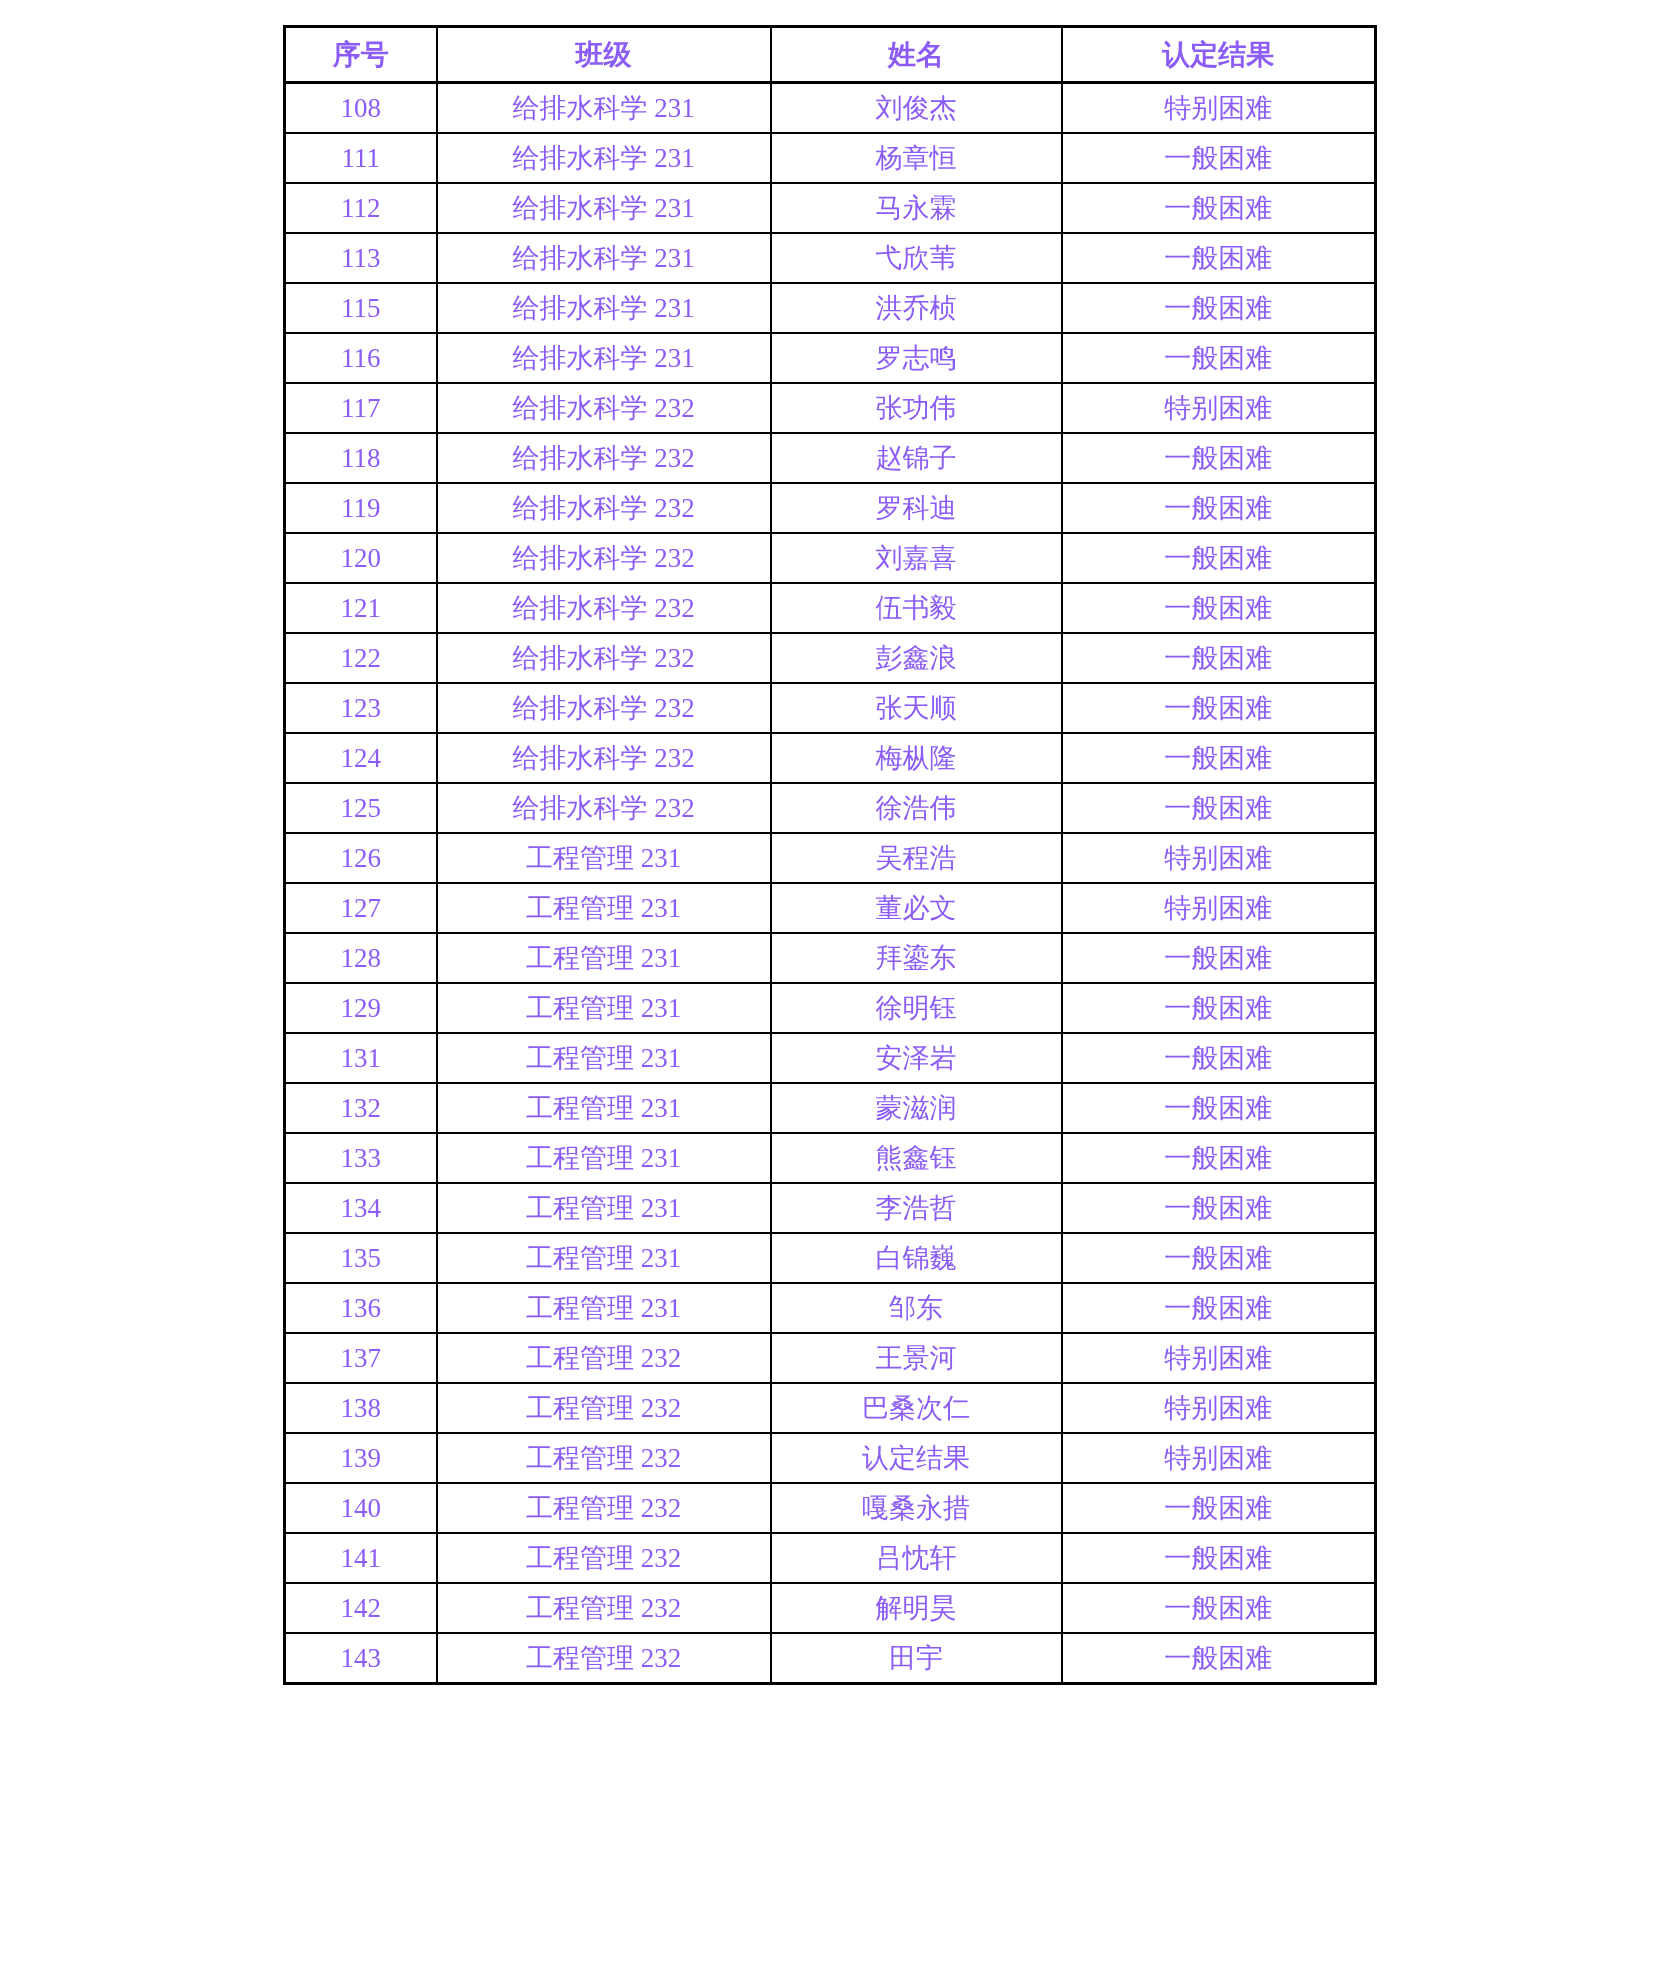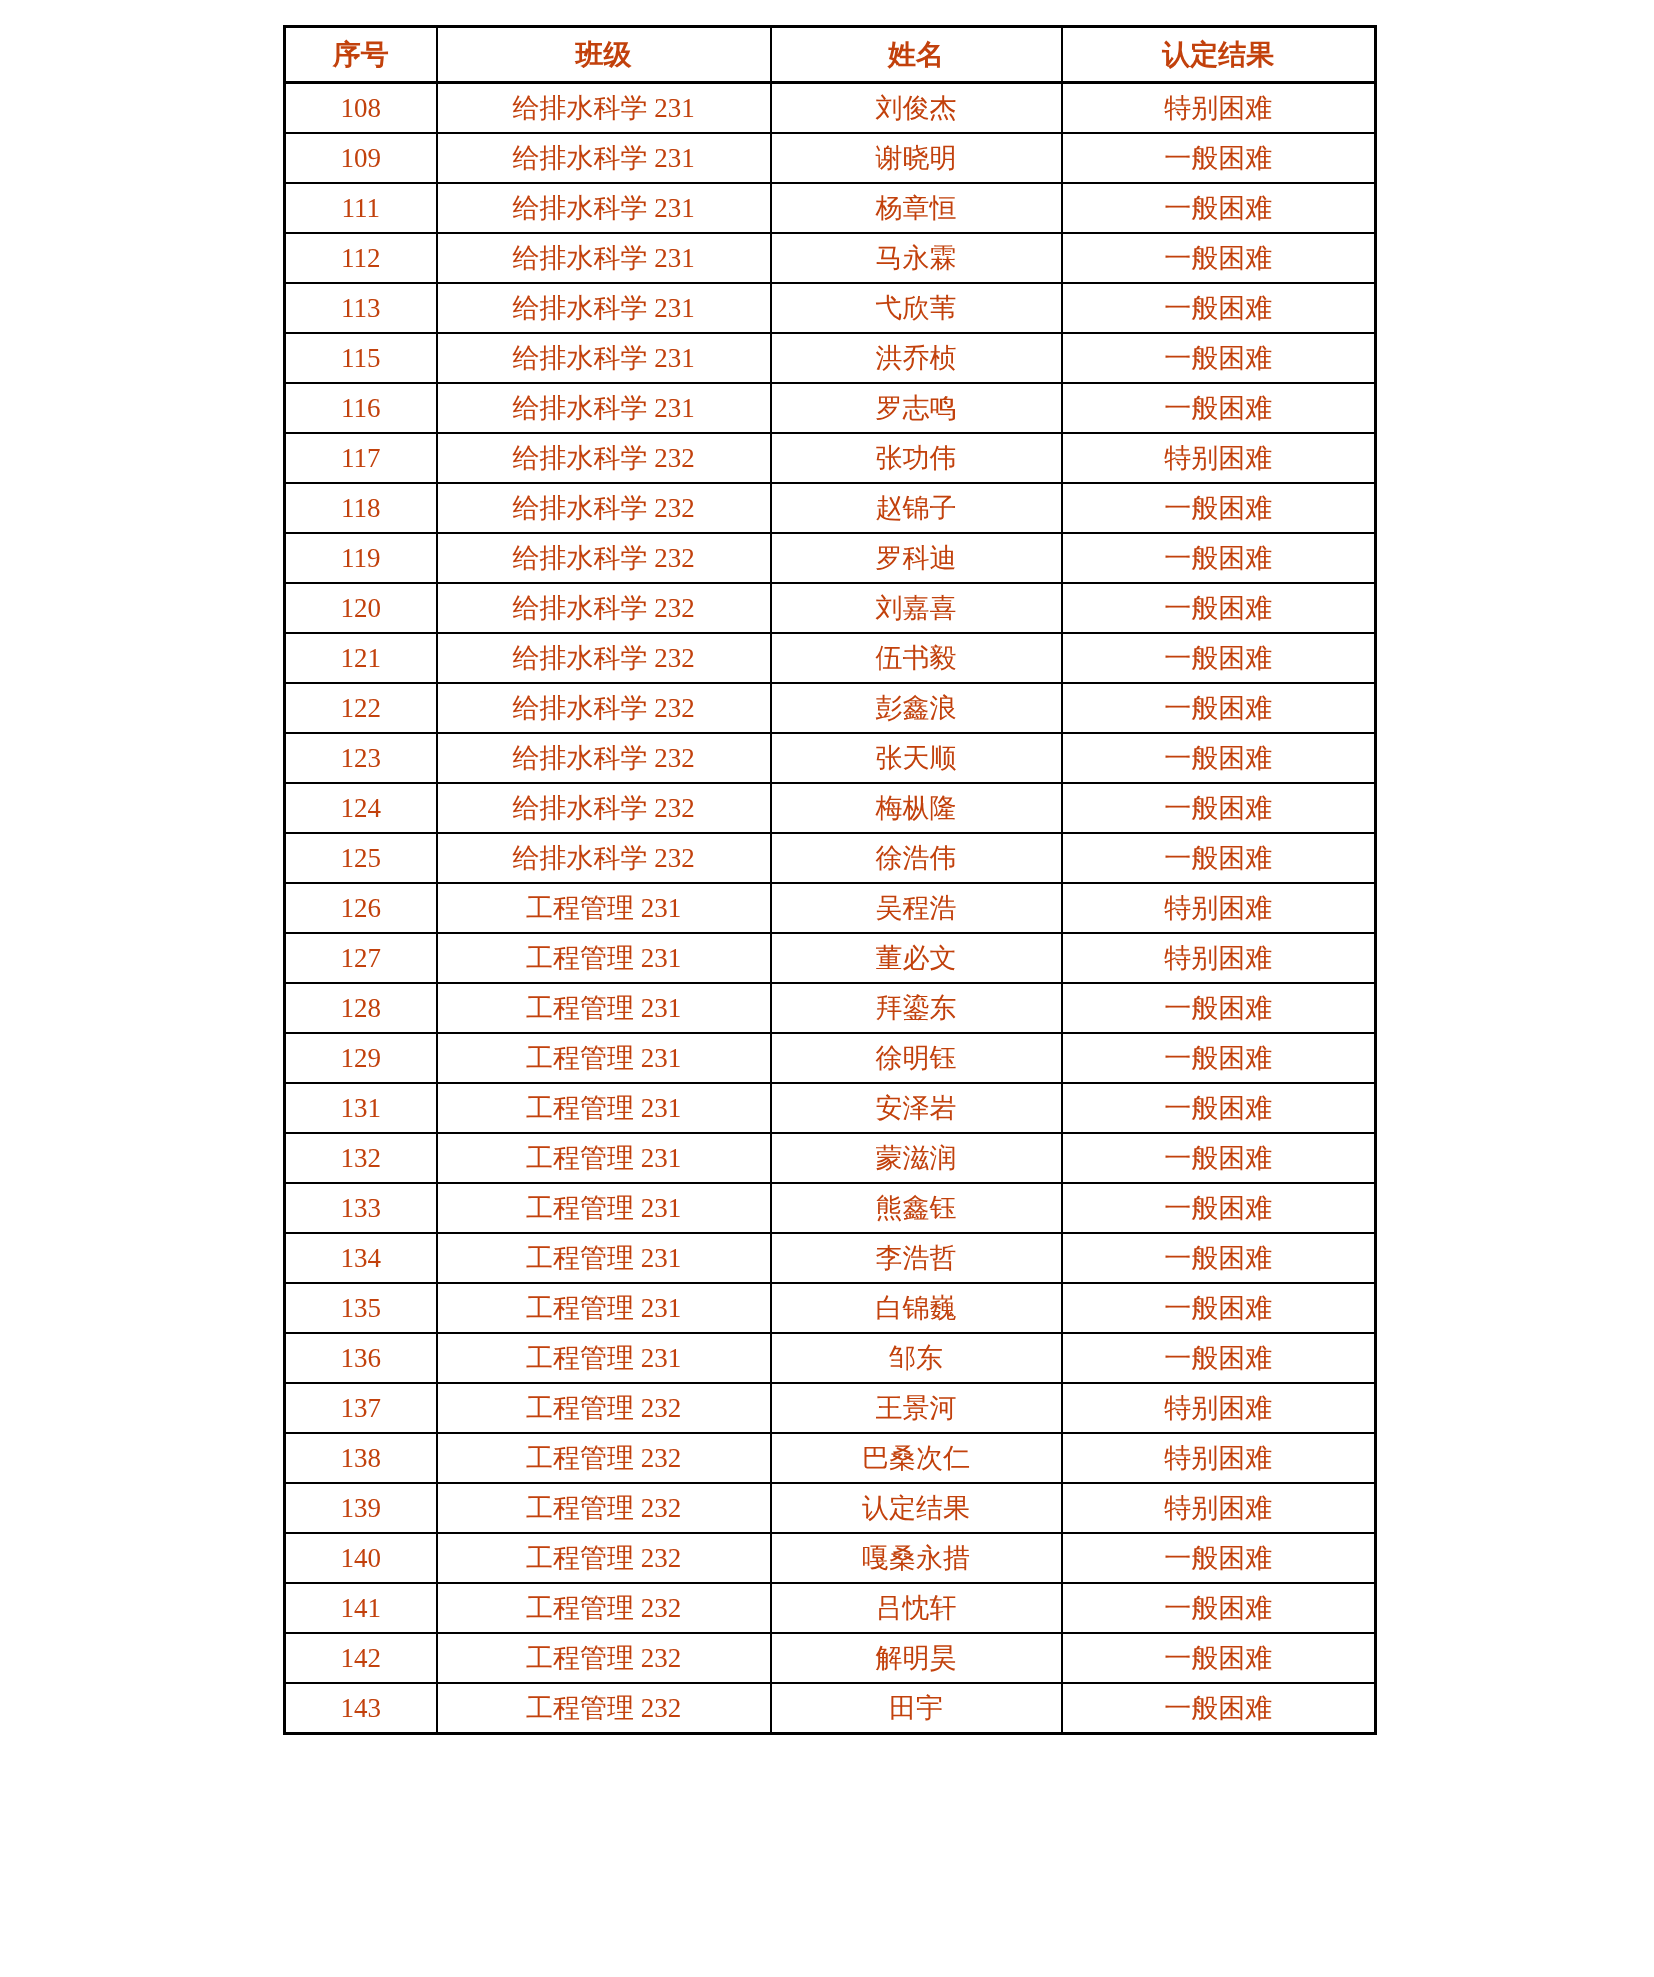--- a/index.html
+++ b/index.html
@@ -7,21 +7,21 @@
     padding: 0;
     background: #ffffff;
   }
   .page {
     position: relative;
     width: 1404px;
     height: 1977px;
     background: #ffffff;
     overflow: hidden;
     font-family: "Liberation Serif", "DejaVu Serif", serif;
-    color: #c2410c;
+    color: #8b5cf6;
   }
   table.roster {
     position: absolute;
     left: 283px;
     top: 25px;
     width: 1091px;
     border-collapse: collapse;
     table-layout: fixed;
     border: 3px solid #000000;
   }
@@ -70,26 +70,20 @@
       </tr>
     </thead>
     <tbody>
         <tr>
           <td>108</td>
           <td>给排水科学 231</td>
           <td>刘俊杰</td>
           <td>特别困难</td>
         </tr>
         <tr>
-          <td>109</td>
-          <td>给排水科学 231</td>
-          <td>谢晓明</td>
-          <td>一般困难</td>
-        </tr>
-        <tr>
           <td>111</td>
           <td>给排水科学 231</td>
           <td>杨章恒</td>
           <td>一般困难</td>
         </tr>
         <tr>
           <td>112</td>
           <td>给排水科学 231</td>
           <td>马永霖</td>
           <td>一般困难</td>

